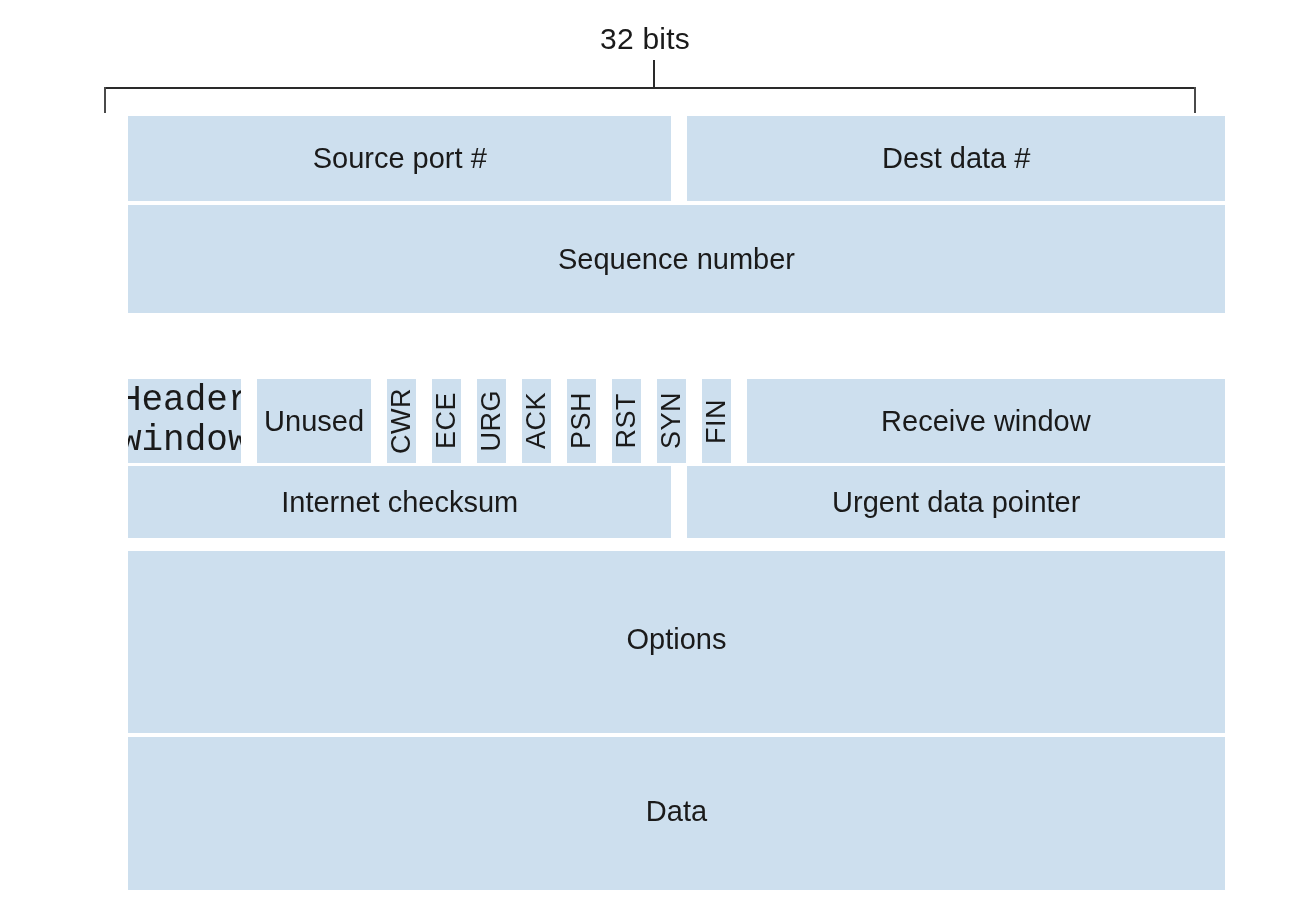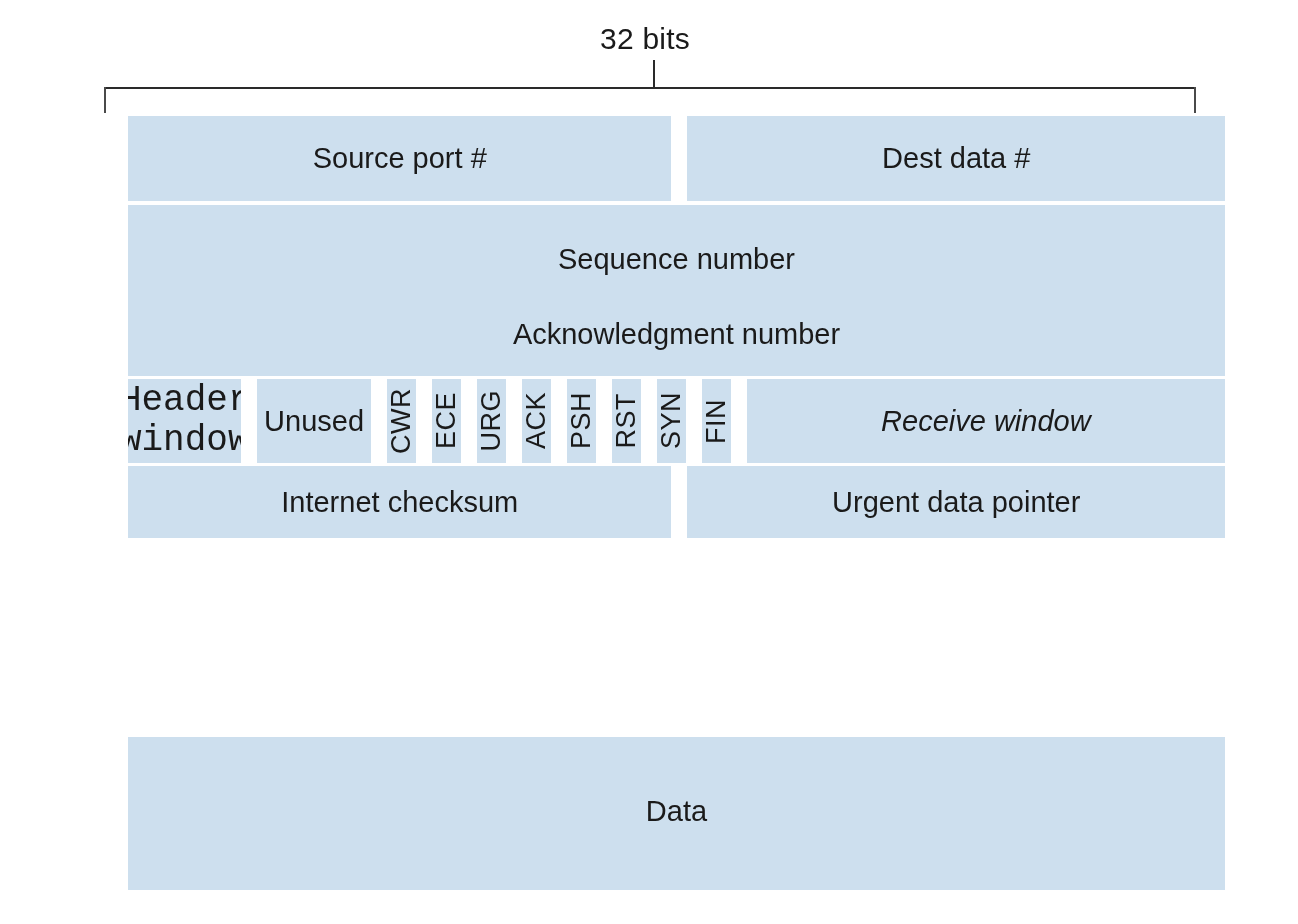--- a/index.html
+++ b/index.html
@@ -86,21 +86,21 @@
   .row-data         { top: 737px; height: 153px; }
 
   
   .col-half-left  { width: 550px; }
   .col-half-right { width: 544px; }
   .col-full       { width: 1097px; }
 
   .col-hdrlen     { width: 129px; }
   .col-unused     { width: 129px; }
   .col-flag       { width: 33px; }
-  .col-rwnd       { width: 544px; font-style: italic; }
+  .col-rwnd       { width: 544px; }
 
   .flag-text {
     writing-mode: vertical-rl;
     transform: rotate(180deg);
     font-size: 27px;
     letter-spacing: 0.5px;
     white-space: nowrap;
     line-height: 1;
   }
 
@@ -121,23 +121,20 @@
 
   <div class="field-row row-ports">
     <div class="cell col-half-left">Source port #</div>
     <div class="cell col-half-right">Dest data #</div>
   </div>
 
   <div class="field-row row-seq">
     <div class="cell col-full">Sequence number</div>
   </div>
 
-  <div class="field-row row-ack">
-    <div class="cell col-full">Acknowledgment number</div>
-  </div>
 
   <div class="field-row row-flags">
     <div class="cell two-line col-hdrlen">
       <span>Header</span>
       <span>window</span>
     </div>
     <div class="cell col-unused">Unused</div>
 
     <div class="cell col-flag">
       <span class="flag-text">CWR</span>
@@ -165,18 +162,21 @@
     </div>
 
     <div class="cell col-rwnd">Receive window</div>
   </div>
 
   <div class="field-row row-checksum">
     <div class="cell col-half-left">Internet checksum</div>
     <div class="cell col-half-right">Urgent data pointer</div>
   </div>
 
+  <div class="field-row row-options">
+    <div class="cell col-full align-top-options">Options</div>
+  </div>
 
   <div class="field-row row-data">
     <div class="cell col-full align-top-data">Data</div>
   </div>
 
 </div>
 
 </body></html>

